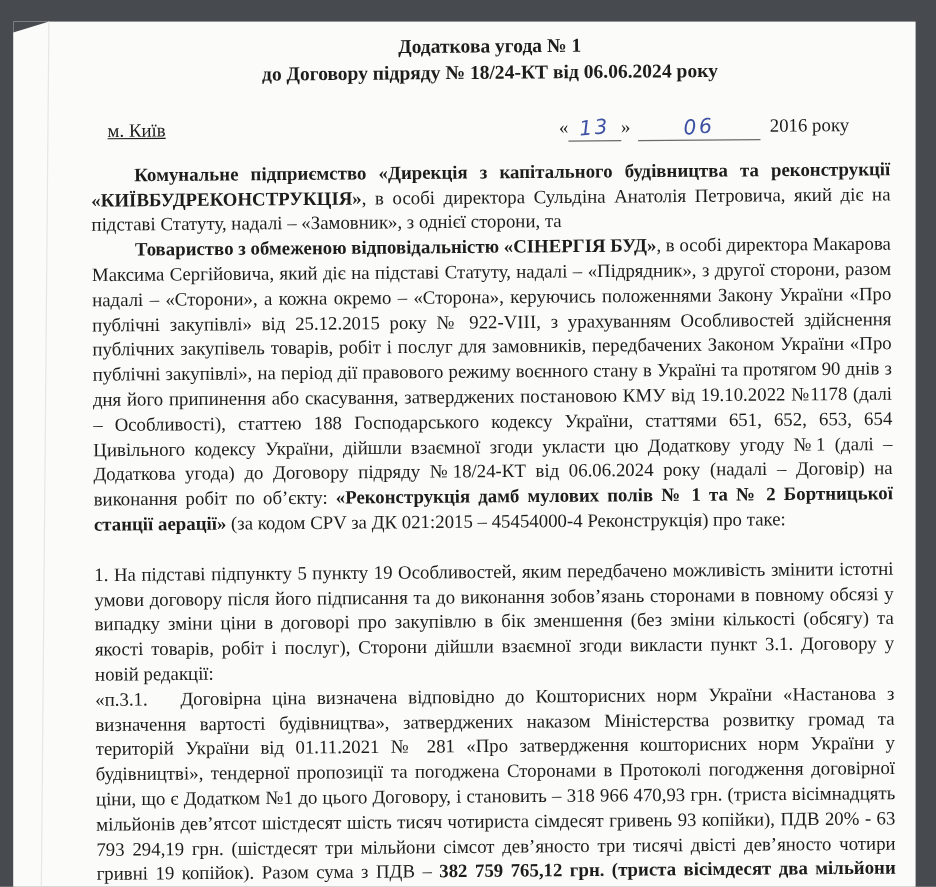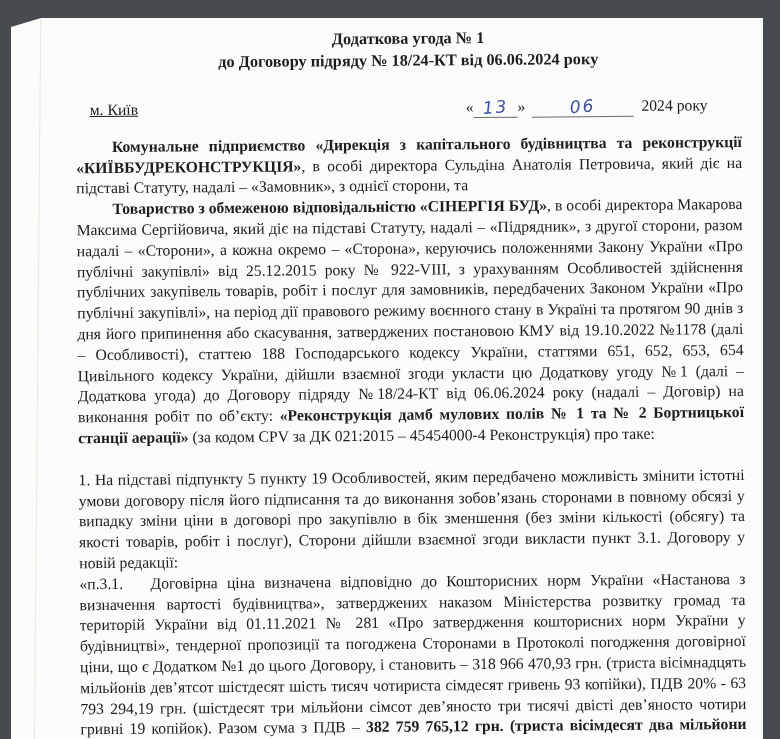--- a/index.html
+++ b/index.html
@@ -63,21 +63,21 @@
       <div>до Договору підряду № 18/24-КТ від  06.06.2024 року</div>
     </div>
 
     <div class="date-row">
       <span class="place">м. Київ</span>
       <span class="date-group">
         <span>«</span>
         <span class="hand-slot slot-day"><span class="hand" style="color: rgb(63, 81, 163);">13</span></span>
         <span>»</span>
         <span class="hand-slot slot-month"><span class="hand" style="color: rgb(63, 81, 163);">06</span></span>
-        <span>2024 року</span>
+        <span>2016 року</span>
       </span>
     </div>
 
     <div>
         <p class="para indent"><span class="b">Комунальне підприємство «Дирекція з капітального будівництва та реконструкції «КИЇВБУДРЕКОНСТРУКЦІЯ»</span><span>, в особі директора Сульдіна Анатолія Петровича, який діє на підставі Статуту, надалі – «Замовник», з однієї сторони, та</span></p>
         <p class="para indent"><span class="b">Товариство з обмеженою відповідальністю «СІНЕРГІЯ БУД»</span><span>, в особі директора Макарова Максима Сергійовича, який діє на підставі Статуту, надалі – «Підрядник», з другої сторони, разом надалі – «Сторони», а кожна окремо – «Сторона», керуючись положеннями Закону України «Про публічні закупівлі» від 25.12.2015 року № 922-VIII, з урахуванням Особливостей здійснення публічних закупівель товарів, робіт і послуг для замовників, передбачених Законом України «Про публічні закупівлі», на період дії правового режиму воєнного стану в Україні та протягом 90 днів з дня його припинення або скасування, затверджених постановою КМУ від 19.10.2022 №1178 (далі – Особливості), статтею 188 Господарського кодексу України, статтями 651, 652, 653, 654 Цивільного кодексу України, дійшли взаємної згоди укласти цю Додаткову угоду №1 (далі – Додаткова угода) до Договору підряду №18/24-КТ від 06.06.2024 року (надалі – Договір) на виконання робіт по об’єкту: </span><span class="b">«Реконструкція дамб мулових полів № 1 та № 2 Бортницької станції аерації»</span><span> (за кодом CPV  за  ДК 021:2015 – 45454000-4 Реконструкція) про таке:</span></p>
         <p class="para gap"><span>1. На підставі підпункту 5 пункту 19 Особливостей, яким передбачено можливість змінити істотні умови договору після його підписання та до виконання зобов’язань сторонами в повному обсязі у випадку зміни ціни в договорі про закупівлю в бік зменшення (без зміни кількості (обсягу) та якості товарів, робіт і послуг), Сторони дійшли взаємної згоди викласти пункт 3.1. Договору у новій редакції:</span></p>
         <p class="para"><span>«п.3.1.&nbsp;&nbsp; Договірна ціна визначена відповідно до Кошторисних норм України «Настанова з визначення вартості будівництва», затверджених наказом Міністерства розвитку громад та територій України від 01.11.2021 № 281 «Про затвердження кошторисних норм України у будівництві», тендерної пропозиції та погоджена Сторонами в Протоколі погодження договірної ціни, що є Додатком №1 до цього Договору, і становить – 318 966 470,93 грн. (триста вісімнадцять мільйонів дев’ятсот шістдесят шість тисяч чотириста сімдесят гривень 93 копійки), ПДВ 20% - 63 793 294,19 грн. (шістдесят три мільйони сімсот дев’яносто три тисячі двісті дев’яносто чотири гривні 19 копійок). Разом сума з ПДВ – </span><span class="b">382 759 765,12 грн. (триста вісімдесят два мільйони сімсот п’ятдесят дев’ять тисяч сімсот шістдесят п’ять гривень 12 копійок)</span><span>».</span></p>
       </div>
 

